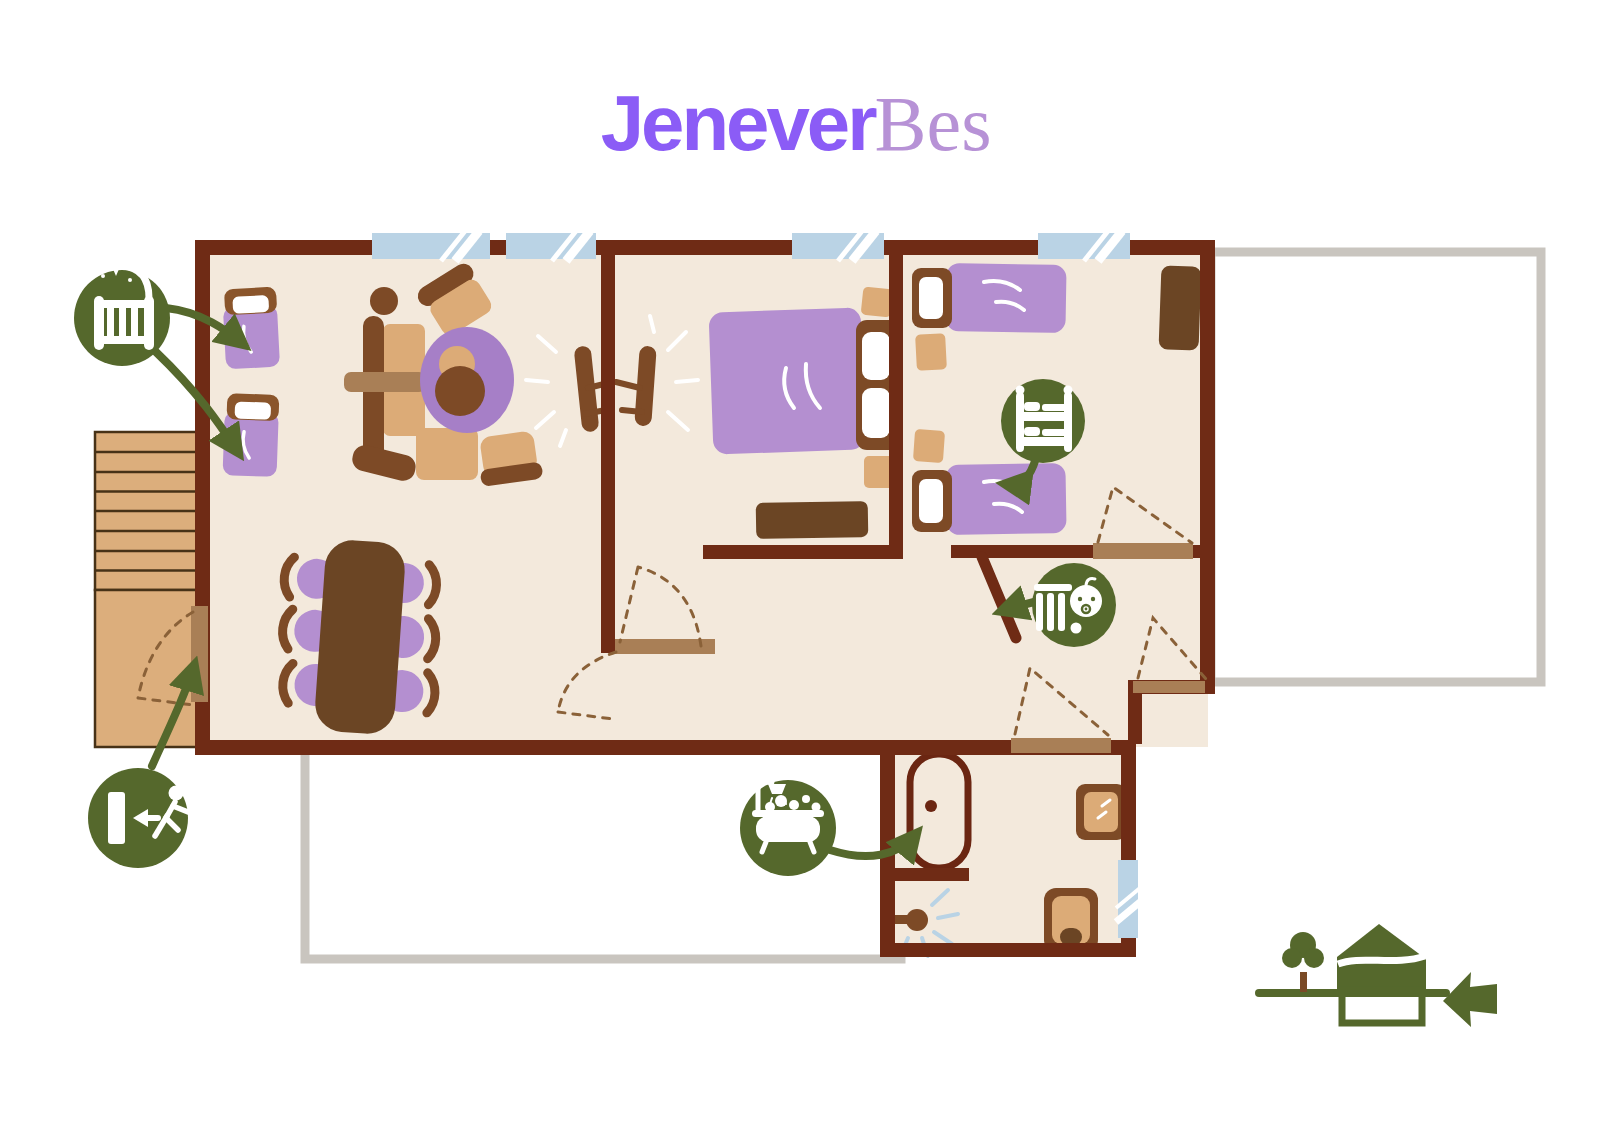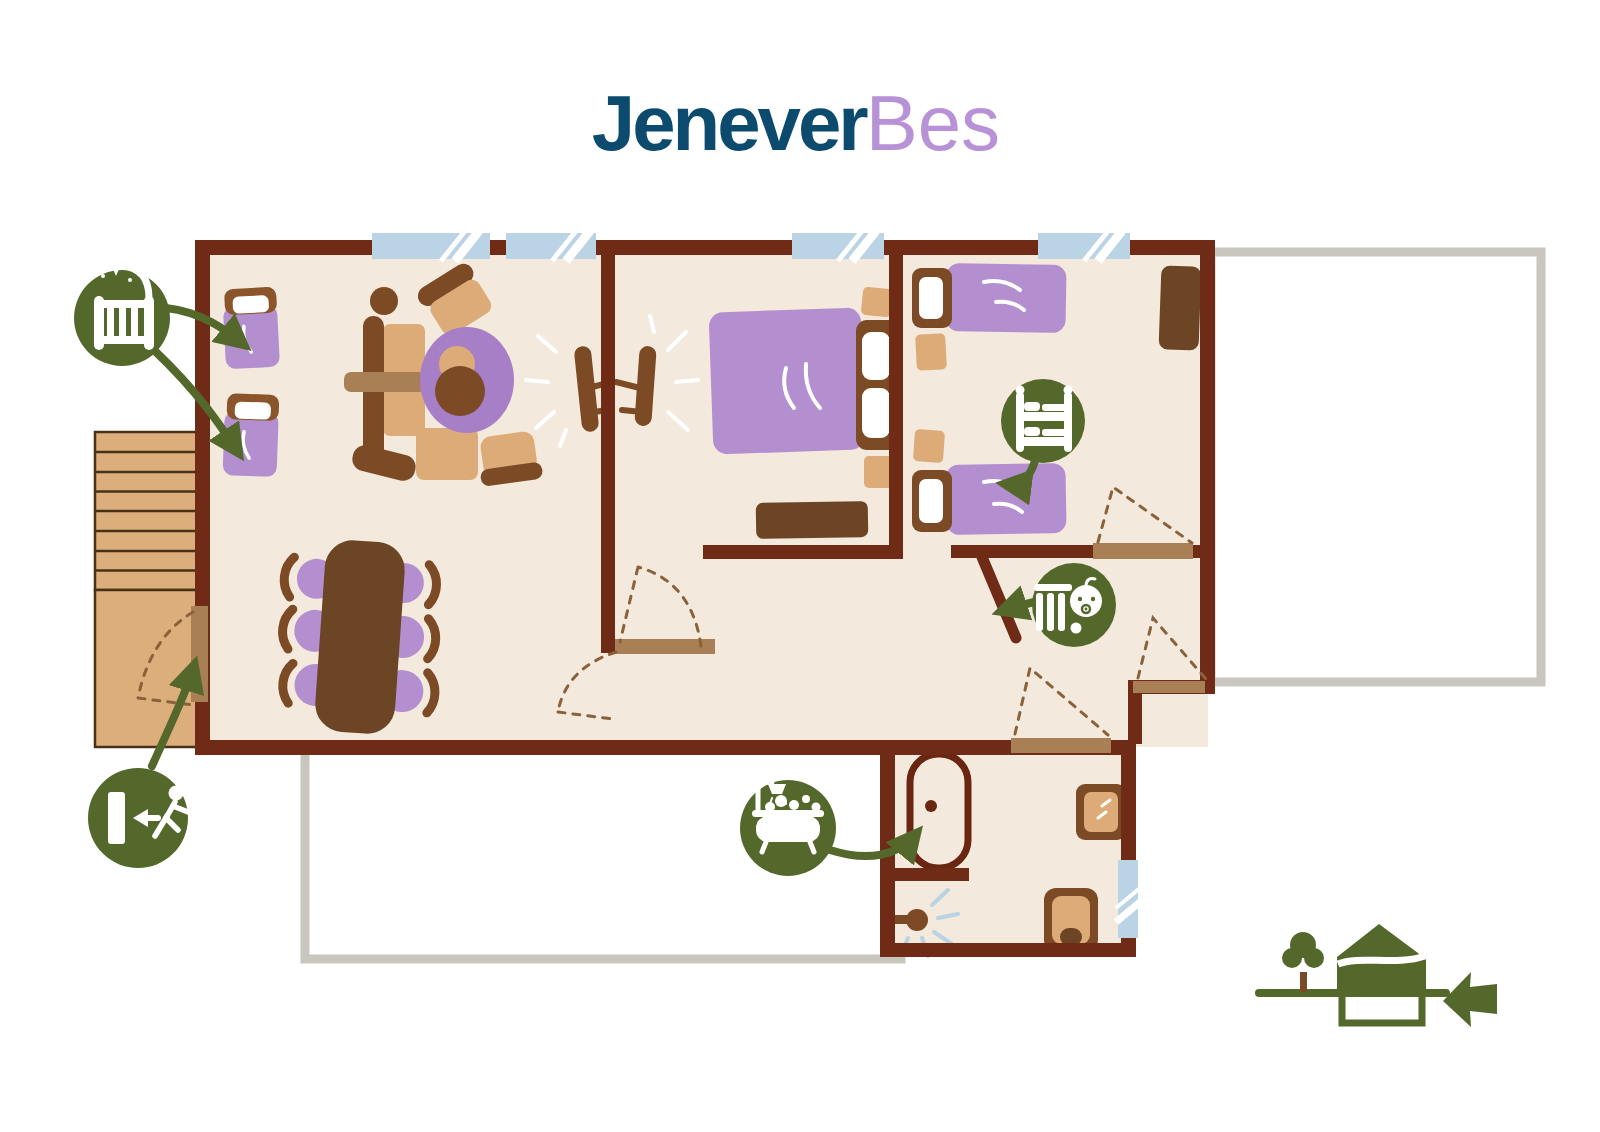--- a/index.html
+++ b/index.html
@@ -1,22 +1,22 @@
 <!DOCTYPE html>
 <html><head>
 <meta charset="utf-8">
 <style>
   html,body{margin:0;padding:0;background:#ffffff;}
   .page{position:relative;width:1600px;height:1132px;background:#fff;overflow:hidden;
         font-family:"Liberation Sans",sans-serif;}
   .brand{position:absolute;top:84px;left:50%;transform:translateX(-51%);
          white-space:nowrap;line-height:1;user-select:none;}
   .brand-primary{font-family:"Liberation Sans",sans-serif;font-weight:900;
-                 font-size:78px;letter-spacing:-3px;color:#0c4a6e;margin-top:28px;}
-  .brand-accent{font-family:Liberation Sans, sans-serif;font-weight:400;
+                 font-size:78px;letter-spacing:-3px;color:#8b5cf6;margin-top:28px;}
+  .brand-accent{font-family:Liberation Serif, serif;font-weight:400;
                 font-size:78px;color:#b792d6;}
   svg{position:absolute;top:0;left:0;}
 </style>
 </head>
 <body>
 
 <div class="page">
 
   <header class="brand">
     <span class="brand-primary">Jenever</span><span class="brand-accent">Bes</span>

